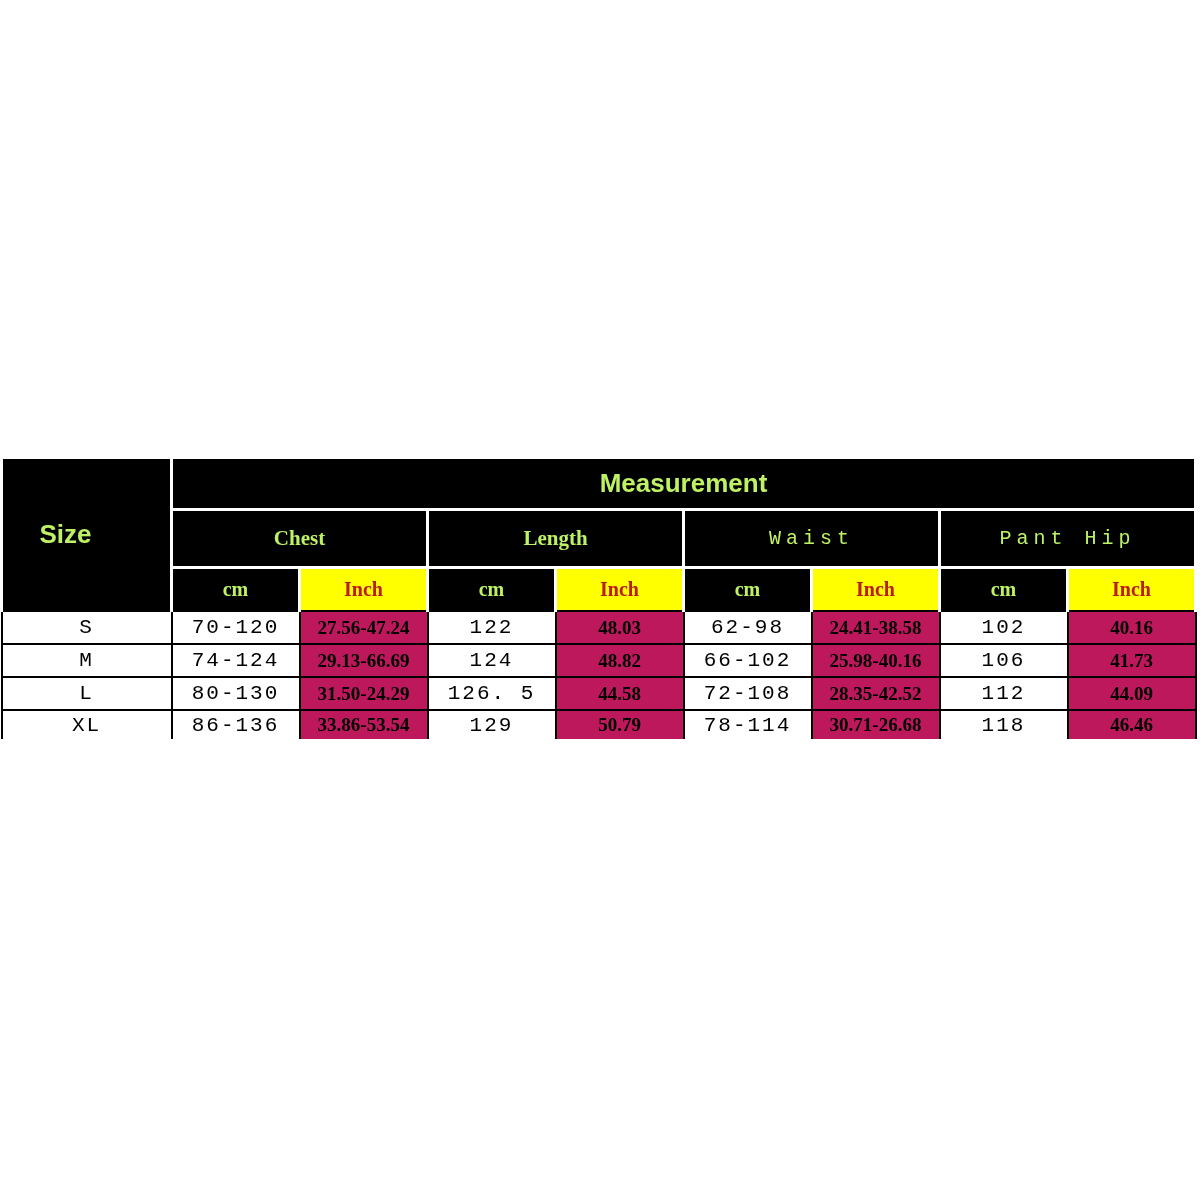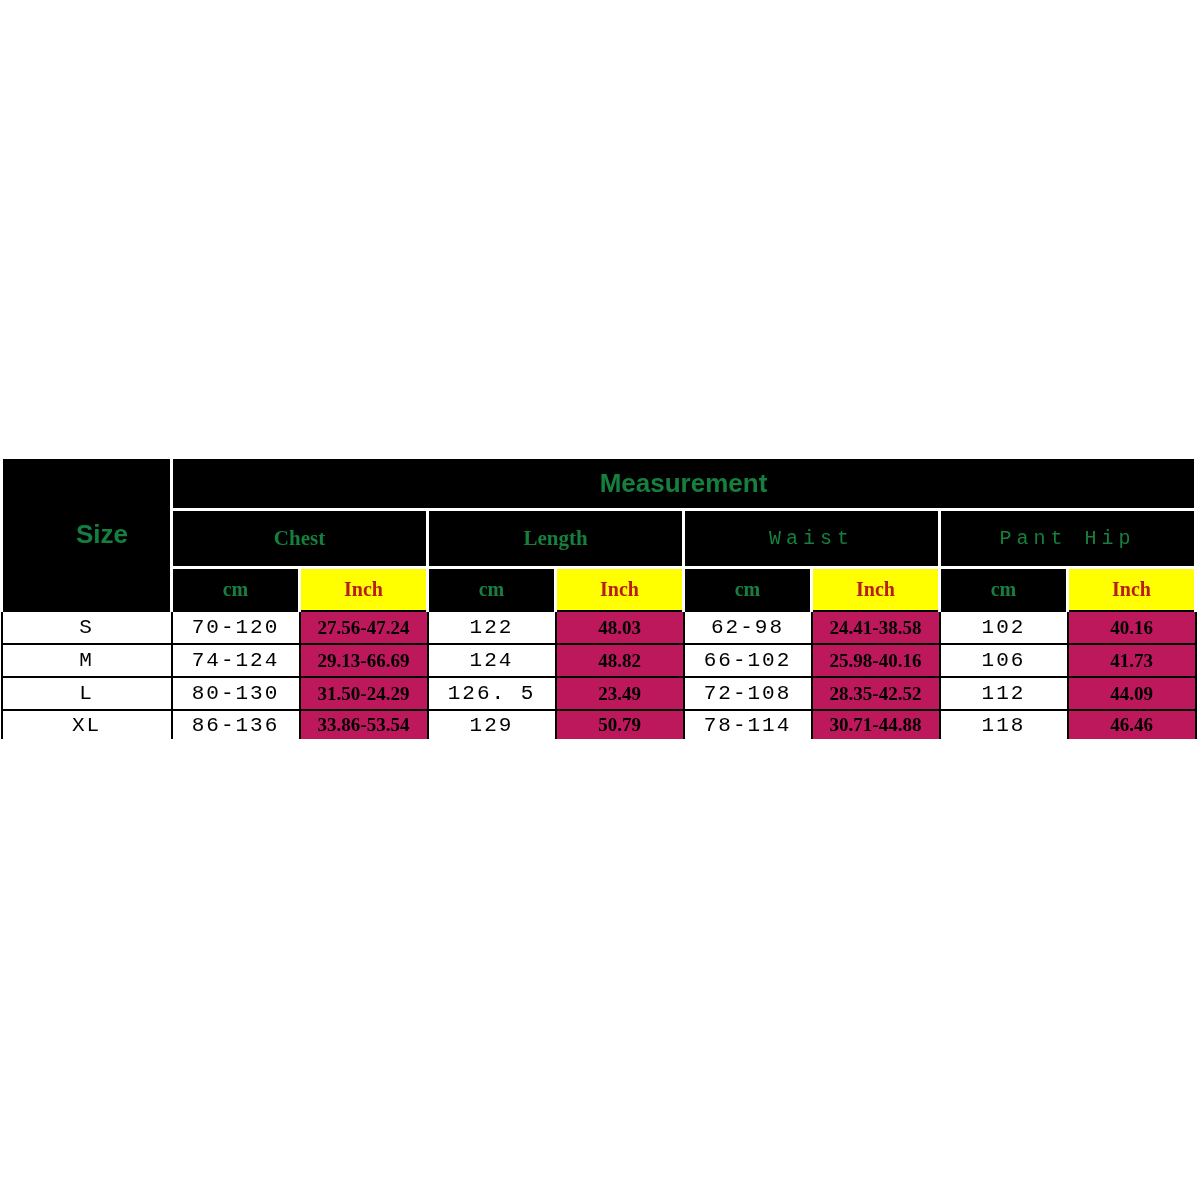--- a/index.html
+++ b/index.html
@@ -15,25 +15,25 @@
     position: absolute;
     top: 456px;
     left: 0;
     width: 1196px;
     border-collapse: collapse;
     table-layout: fixed;
   }
   th, td { padding: 0; margin: 0; text-align: center; vertical-align: middle; }
 
   
-  .hc   { background: #000000; color: #15803d; border: 3px solid #ffffff; }
+  .hc   { background: #000000; color: #bef264; border: 3px solid #ffffff; }
   .uy   { background: #ffff00; color: #b91c1c; border: 3px solid #ffffff; }
 
   .measure { height: 49px; font: bold 26px "Liberation Sans", sans-serif; }
-  .corner  { font: bold 26px "Liberation Sans", sans-serif; padding-right: 42px; border-bottom: none; text-align: right; }
+  .corner  { font: bold 26px "Liberation Sans", sans-serif; padding-right: 42px; border-bottom: none; }
 
   .grp          { height: 55px; text-align: center; }
   .grp-serif    { font: bold 21px "Liberation Serif", serif; }
   .grp-mono     { font: 20px "Liberation Mono", monospace; letter-spacing: 5px; font-weight: normal; }
 
   .unit { height: 41px; font: bold 20px "Liberation Serif", serif; }
   tr.unit-row th { border-bottom: none; font-family: Liberation Serif, serif; }
 
   
   td.dc {
@@ -113,33 +113,33 @@
       <td class="dc dy">25.98-40.16</td>
       <td class="dc">106</td>
       <td class="dc dy">41.73</td>
     </tr>
 
     <tr>
       <td class="dc">L</td>
       <td class="dc">80-130</td>
       <td class="dc dy">31.50-24.29</td>
       <td class="dc">126. 5</td>
-      <td class="dc dy">23.49</td>
+      <td class="dc dy">44.58</td>
       <td class="dc">72-108</td>
       <td class="dc dy">28.35-42.52</td>
       <td class="dc">112</td>
       <td class="dc dy">44.09</td>
     </tr>
 
     <tr class="last">
       <td class="dc">XL</td>
       <td class="dc">86-136</td>
       <td class="dc dy">33.86-53.54</td>
       <td class="dc">129</td>
       <td class="dc dy">50.79</td>
       <td class="dc">78-114</td>
-      <td class="dc dy">30.71-44.88</td>
+      <td class="dc dy">30.71-26.68</td>
       <td class="dc">118</td>
       <td class="dc dy">46.46</td>
     </tr>
   </tbody>
     </table>
 </div>
 
 </body></html>

